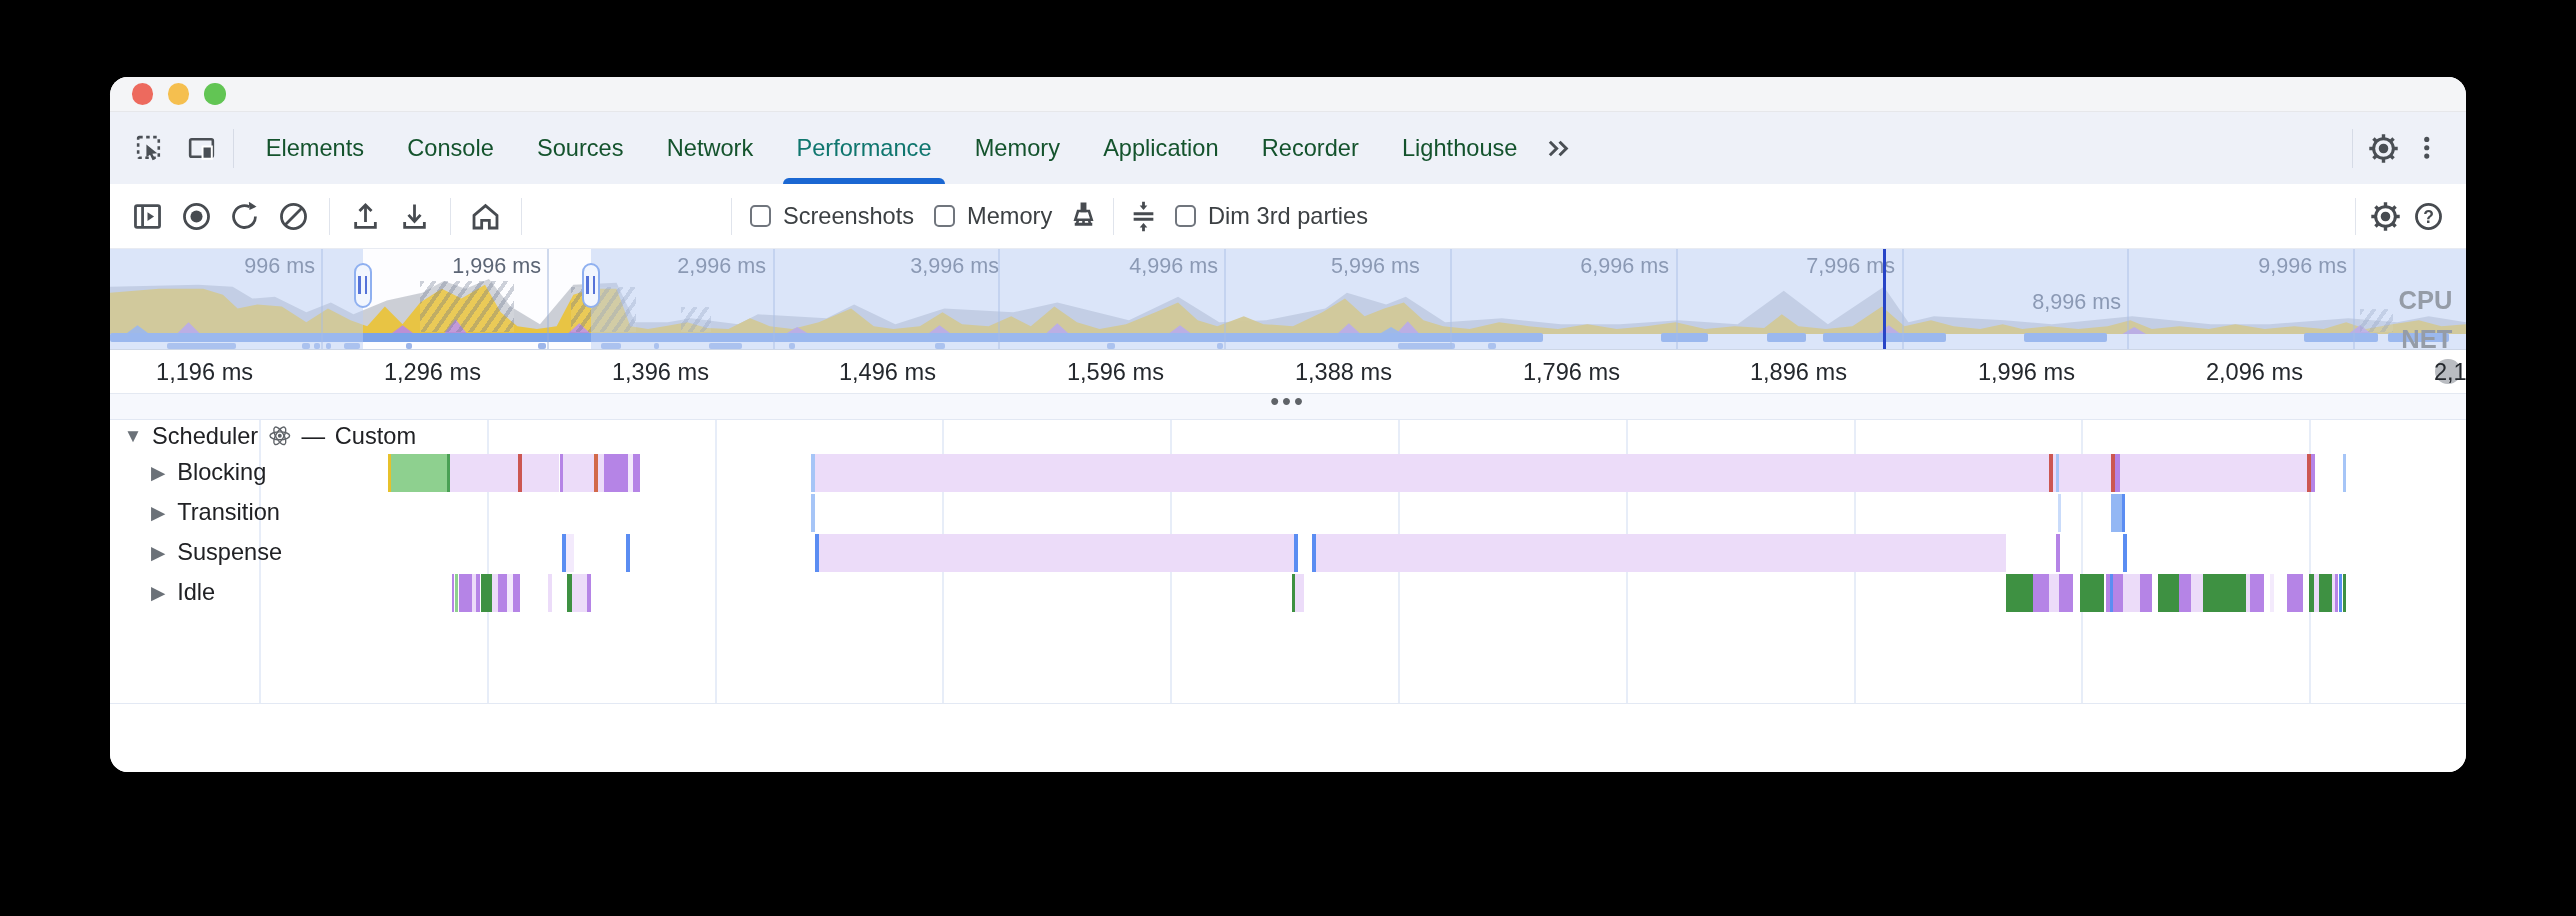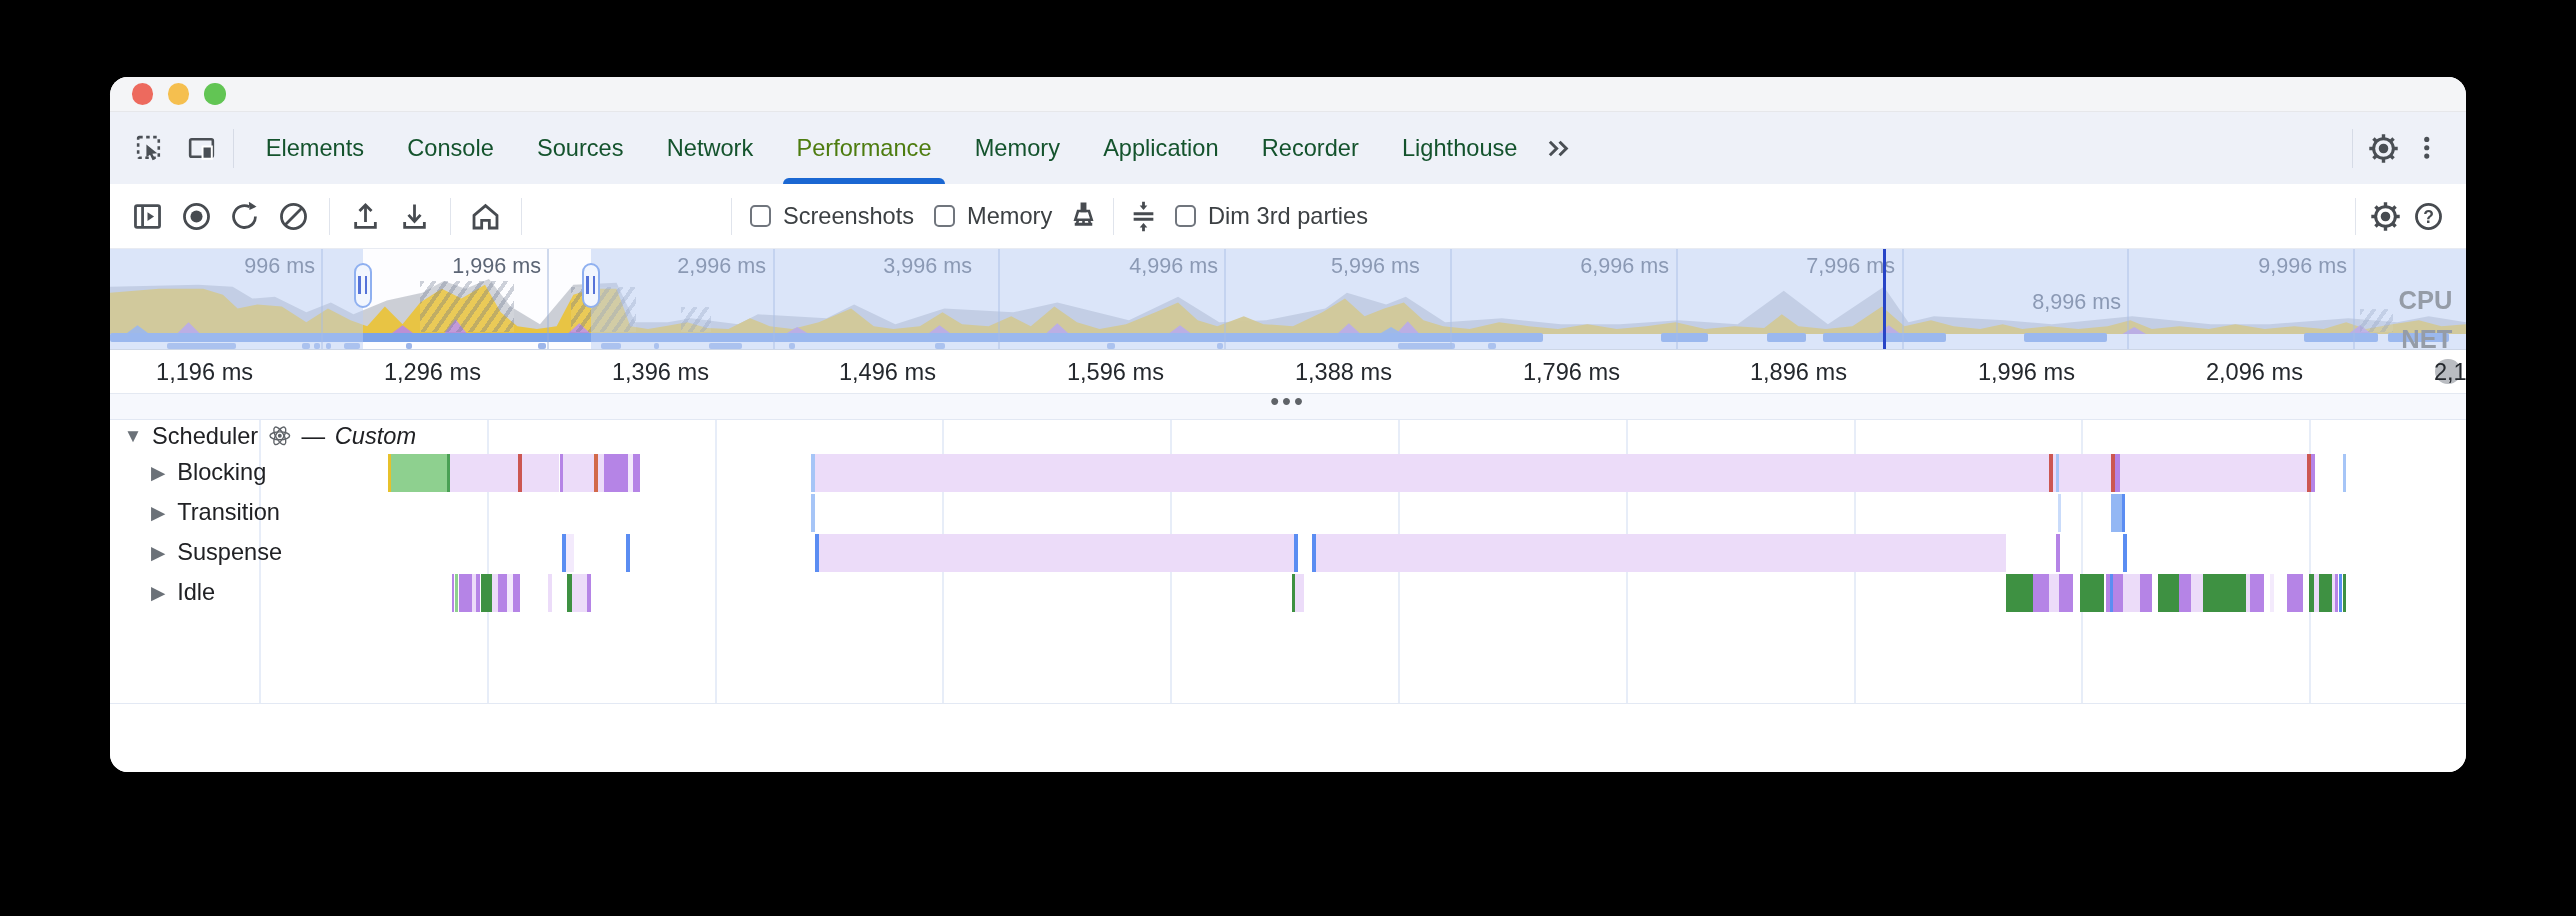--- a/index.html
+++ b/index.html
@@ -17,21 +17,21 @@
   
   .tabbar { height:72px; background:#eef1f8; display:flex; align-items:center;
     padding:0 17.7px; flex:none; }
   .tab-icons { display:flex; align-items:center; gap:9.8px; }
   .icon-btn { width:43px; height:43px; display:flex; align-items:center; justify-content:center;
     border-radius:5.9px; color:#4a4f55; flex:none; }
   .vsep { width:1px; height:39px; background:#d6dbe6; margin:0 9.8px; flex:none; }
   .tabs { display:flex; align-items:center; height:100%; }
   .tab { position:relative; height:100%; display:flex; align-items:center;
     padding:0 21.6px; font-size:23.6px; color:#14532d; white-space:nowrap; }
-  .tab.active { color:#4d7c0f; }
+  .tab.active { color:#0f766e; }
   .tab.active::after { content:""; position:absolute; left:7.9px; right:7.9px; bottom:0;
     height:5.9px; border-radius:5.9px 5.9px 0 0; background:#1a67d2; }
   .tabbar-right { margin-left:auto; display:flex; align-items:center; }
 
   
   .toolbar { height:65px; background:#fff; border-bottom:1px solid #e8ebf2;
     display:flex; align-items:center; padding:0 15.7px; gap:5.9px; flex:none; }
   .tsep { width:1px; height:37px; background:#e0e4ec; margin:0 7.9px; flex:none; }
   .cb-wrap { display:flex; align-items:center; gap:11.8px; padding:0 9.8px; }
   .cb { width:21.6px; height:21.6px; border:2.5px solid #70757d; border-radius:4.9px; background:#fff; }
@@ -67,21 +67,21 @@
   .divider { height:25.5px; background:#f6f8fd; border-bottom:1px solid #e2e8f3; flex:none;
     display:flex; align-items:center; justify-content:center; }
   .divider span { color:#5f6368; font-size:25.5px; letter-spacing:2.9px; line-height:9.8px; margin-top:-7.9px; }
 
   
   .tracks { position:relative; height:283px; background:#fff; flex:none; overflow:hidden; }
   .grid-line { position:absolute; top:0; bottom:0; width:2px; background:#e7edf8; }
   .track-header { position:relative; height:33px; display:flex; align-items:center;
     padding-left:13.7px; gap:9.8px; font-size:23.6px; color:#202124; }
   .tri { color:#6b7178; font-size:18.7px; }
-  .custom-suffix { font-style:italic; }
+  .custom-suffix { }
   .track-row { position:relative; height:40px; }
   .row-label { position:absolute; left:41px; top:0; height:40px; display:flex;
     align-items:center; gap:11.8px; font-size:23.6px; color:#202124; z-index:2; }
   .seg { position:absolute; top:1px; height:38px; }
 
   
   .footer { flex:1; background:#fff; border-top:1px solid #e3e9f4; }
 
   svg.ic { display:block; }
   svg.ic * { vector-effect:non-scaling-stroke; }
@@ -310,21 +310,21 @@
         <div class="net-bar" style="left: 1378px; width: 7.9px; top: 94px; height: 5.9px; background: rgb(157, 182, 234);"></div>
       </div>
     <div id="ov-ticks">
         <div class="ov-tick" style="left: 211px;"></div>
         <div class="ov-label" style="left: 68px;">996 ms</div>
         <div class="ov-tick" style="left: 437px;"></div>
         <div class="ov-label" style="left: 294px;">1,996 ms</div>
         <div class="ov-tick" style="left: 663px;"></div>
         <div class="ov-label" style="left: 519px;">2,996 ms</div>
         <div class="ov-tick" style="left: 888px;"></div>
-        <div class="ov-label" style="left: 725px;">3,996 ms</div>
+        <div class="ov-label" style="left: 752px;">3,996 ms</div>
         <div class="ov-tick" style="left: 1114px;"></div>
         <div class="ov-label" style="left: 971px;">4,996 ms</div>
         <div class="ov-tick" style="left: 1340px;"></div>
         <div class="ov-label" style="left: 1197px; text-align: center;">5,996 ms</div>
         <div class="ov-tick" style="left: 1566px;"></div>
         <div class="ov-label" style="left: 1422px;">6,996 ms</div>
         <div class="ov-tick" style="left: 1792px;"></div>
         <div class="ov-label" style="left: 1648px;">7,996 ms</div>
         <div class="ov-tick" style="left: 2017px;"></div>
         <div class="ov-label" style="left: 1874px; margin-top: 36px;">8,996 ms</div>

